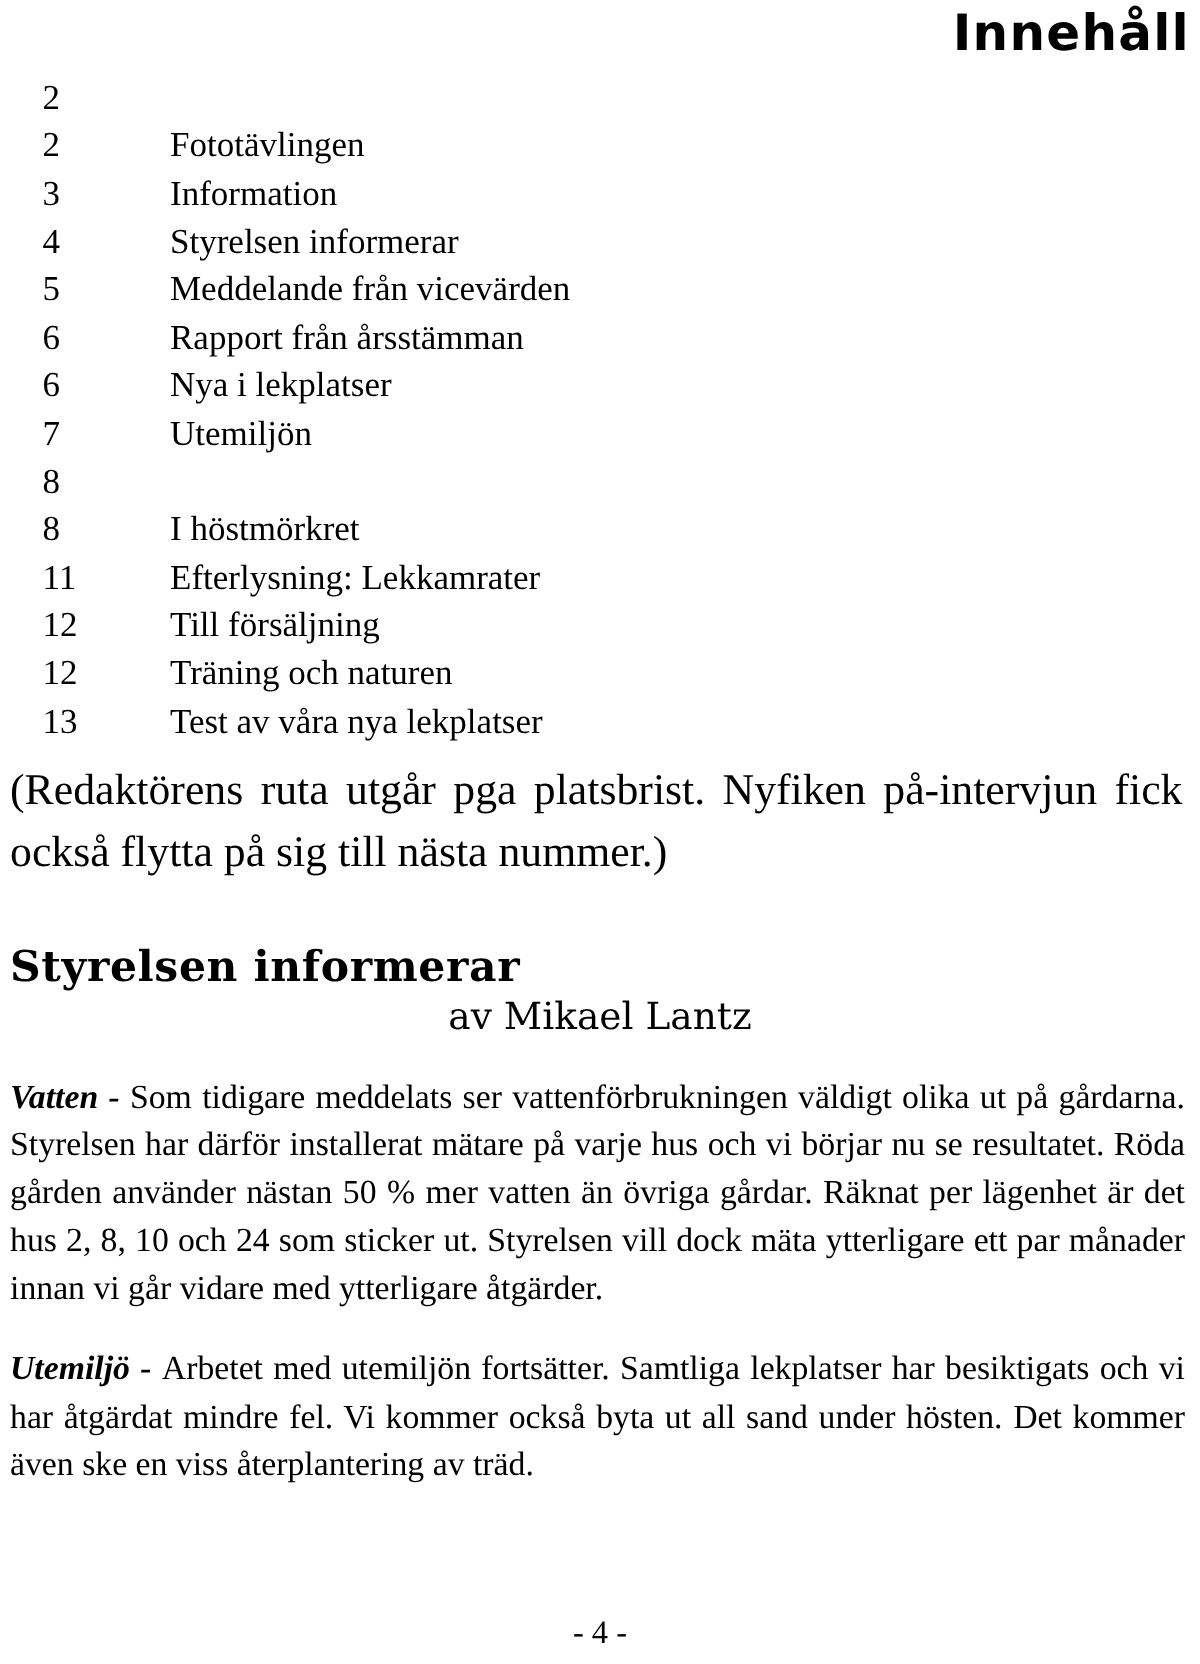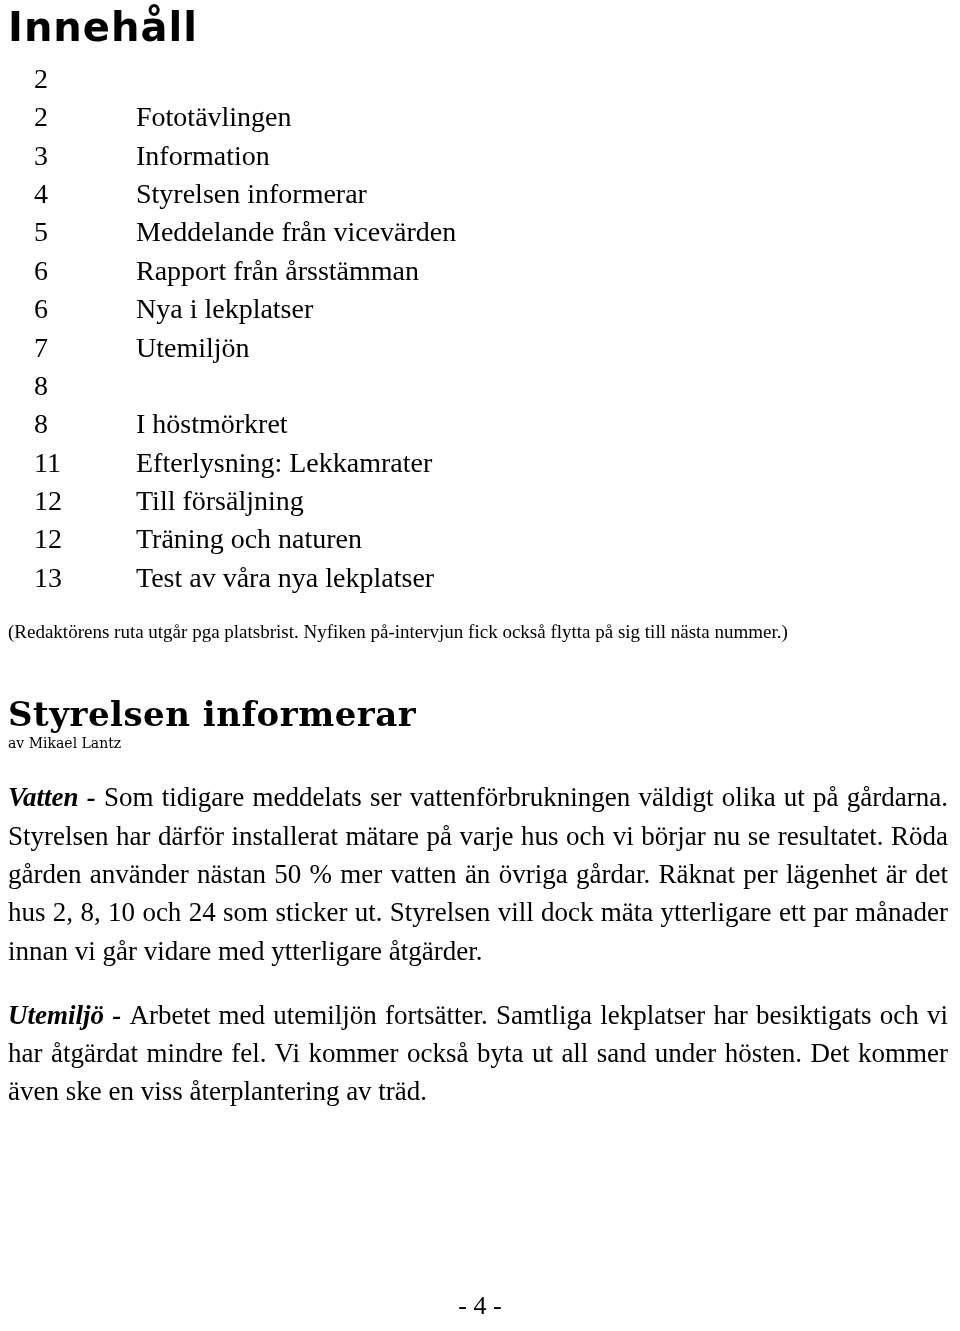--- a/index.html
+++ b/index.html
@@ -22,20 +22,21 @@
     box-sizing: border-box;
     padding: 0 8px;
   }
   .doc-title {
     font-family: "DejaVu Sans", sans-serif;
     font-weight: bold;
     font-size: 40px;
     letter-spacing: 1px;
     margin: 6px 0 12px 0;
     line-height: 1.05;
+    text-align: right;
   }
   
   .toc {
     margin: 0 0 0 0;
     padding: 0;
     list-style: none;
   }
   .toc-row {
     display: flex;
     align-items: baseline;
@@ -46,39 +47,40 @@
     width: 128px;
     flex: 0 0 128px;
     text-align: left;
     padding-left: 26px;
     box-sizing: border-box;
   }
   .toc-label {
     flex: 1 1 auto;
   }
   .paren-note {
-    font-size: 19px;
+    font-size: 35px;
     line-height: 1.42;
     text-align: justify;
-    margin: 22px 0 0 0;
+    margin: 10px 0 0 0;
     padding-right: 6px;
   }
   .section-heading {
     font-family: "DejaVu Serif", serif;
     font-weight: bold;
     font-size: 34px;
     letter-spacing: 0.5px;
     margin: 50px 0 2px 0;
     line-height: 1.1;
   }
   .byline {
     font-family: "DejaVu Serif", serif;
-    font-size: 14px;
+    font-size: 30px;
     margin: 0 0 26px 0;
     line-height: 1.2;
+    text-align: center;
   }
   .body-par {
     font-size: 27px;
     line-height: 1.42;
     text-align: justify;
     margin: 0 0 26px 0;
     padding-right: 4px;
   }
   .lead {
     font-weight: bold;

